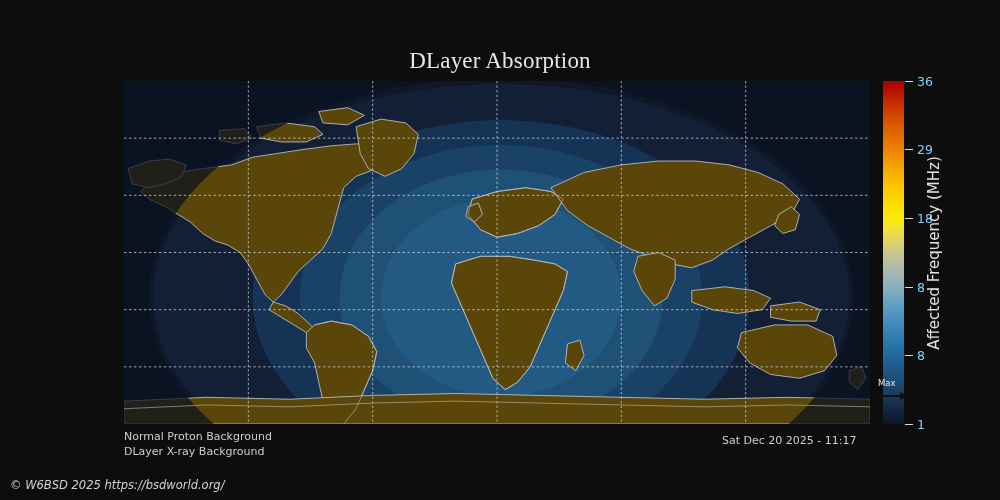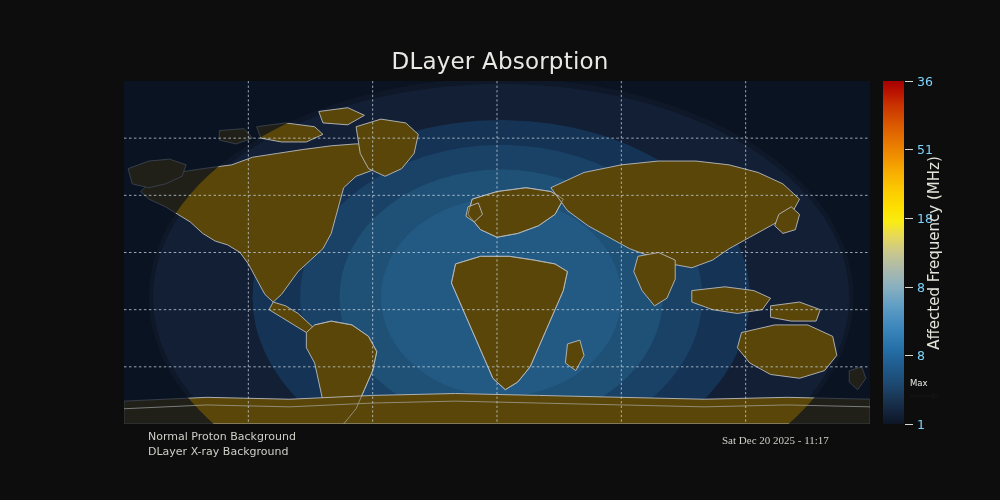--- a/index.html
+++ b/index.html
@@ -19,20 +19,21 @@
   
   #title {
     position: absolute;
     left: 0;
     top: 48px;
     width: 1000px;
     text-align: center;
     font-size: 23px;
     color: #e8e8e4;
     letter-spacing: 0.2px;
+    font-family: Liberation Serif, serif;
   }
 
   
   #map {
     position: absolute;
     left: 124px;
     top: 81px;
     width: 746px;
     height: 343px;
     overflow: hidden;
@@ -104,21 +105,20 @@
   }
 
   
   #max-marker {
     position: absolute;
     left: 876px;
     top: 379px;
     width: 36px;
     height: 22px;
     pointer-events: none;
-    margin-left: 32px;
   }
   #max-marker .max-text {
     position: absolute;
     left: 2px;
     top: 0px;
     font-size: 8.5px;
     color: #e8e8e4;
     line-height: 9px;
   }
   #max-marker .max-arrow {
@@ -126,26 +126,25 @@
     left: 2px;
     top: 12px;
   }
 
   
   .note {
     position: absolute;
     font-size: 11px;
     color: #cfcfc8;
     white-space: nowrap;
-    margin-left: 24px;
   }
   #note-proton { left: 124px; top: 430px; }
   #note-xray   { left: 124px; top: 445px; }
   #timestamp   { left: 722px; top: 434px; font-size: 11px; color: #cfcfc8;
-                 position: absolute; white-space: nowrap; font-family: Liberation Serif, serif; }
+                 position: absolute; white-space: nowrap; }
 
   #copyright {
     position: absolute;
     left: 10px;
     top: 478px;
     font-size: 11.5px;
     font-style: italic;
     color: #d4d4cc;
     white-space: nowrap;
   }
@@ -278,35 +277,36 @@
   <div id="colorbar"></div>
 
   <div class="cb-tick" style="top:81px"></div>
   <div class="cb-tick" style="top:149px"></div>
   <div class="cb-tick" style="top:218px"></div>
   <div class="cb-tick" style="top:287px"></div>
   <div class="cb-tick" style="top:355px"></div>
   <div class="cb-tick" style="top:424px"></div>
 
   <div class="cb-label" style="top:81px">36</div>
-  <div class="cb-label" style="top:149px">51</div>
+  <div class="cb-label" style="top:149px">29</div>
   <div class="cb-label" style="top:218px">18</div>
   <div class="cb-label" style="top:287px">8</div>
   <div class="cb-label" style="top:355px">8</div>
   <div class="cb-label" style="top:424px">1</div>
 
   <div id="cb-axis-label">
     <span>Affected Frequency (MHz)</span>
   </div>
 
   <div id="max-marker">
     <div class="max-text">Max</div>
     <svg class="max-arrow" width="30" height="10" viewBox="0 0 30 10">
       <line x1="0" y1="5" x2="22" y2="5" stroke="#111111" stroke-width="2"></line>
       <polygon points="22,1 30,5 22,9" fill="#111111"></polygon>
     </svg>
   </div>
 
   <div class="note" id="note-proton">Normal Proton Background</div>
   <div class="note" id="note-xray">DLayer X-ray Background</div>
   <div id="timestamp">Sat Dec 20 2025 - 11:17</div>
+  <div id="copyright">© W6BSD 2025 https://bsdworld.org/</div>
 
 </div>
 
 </body></html>

